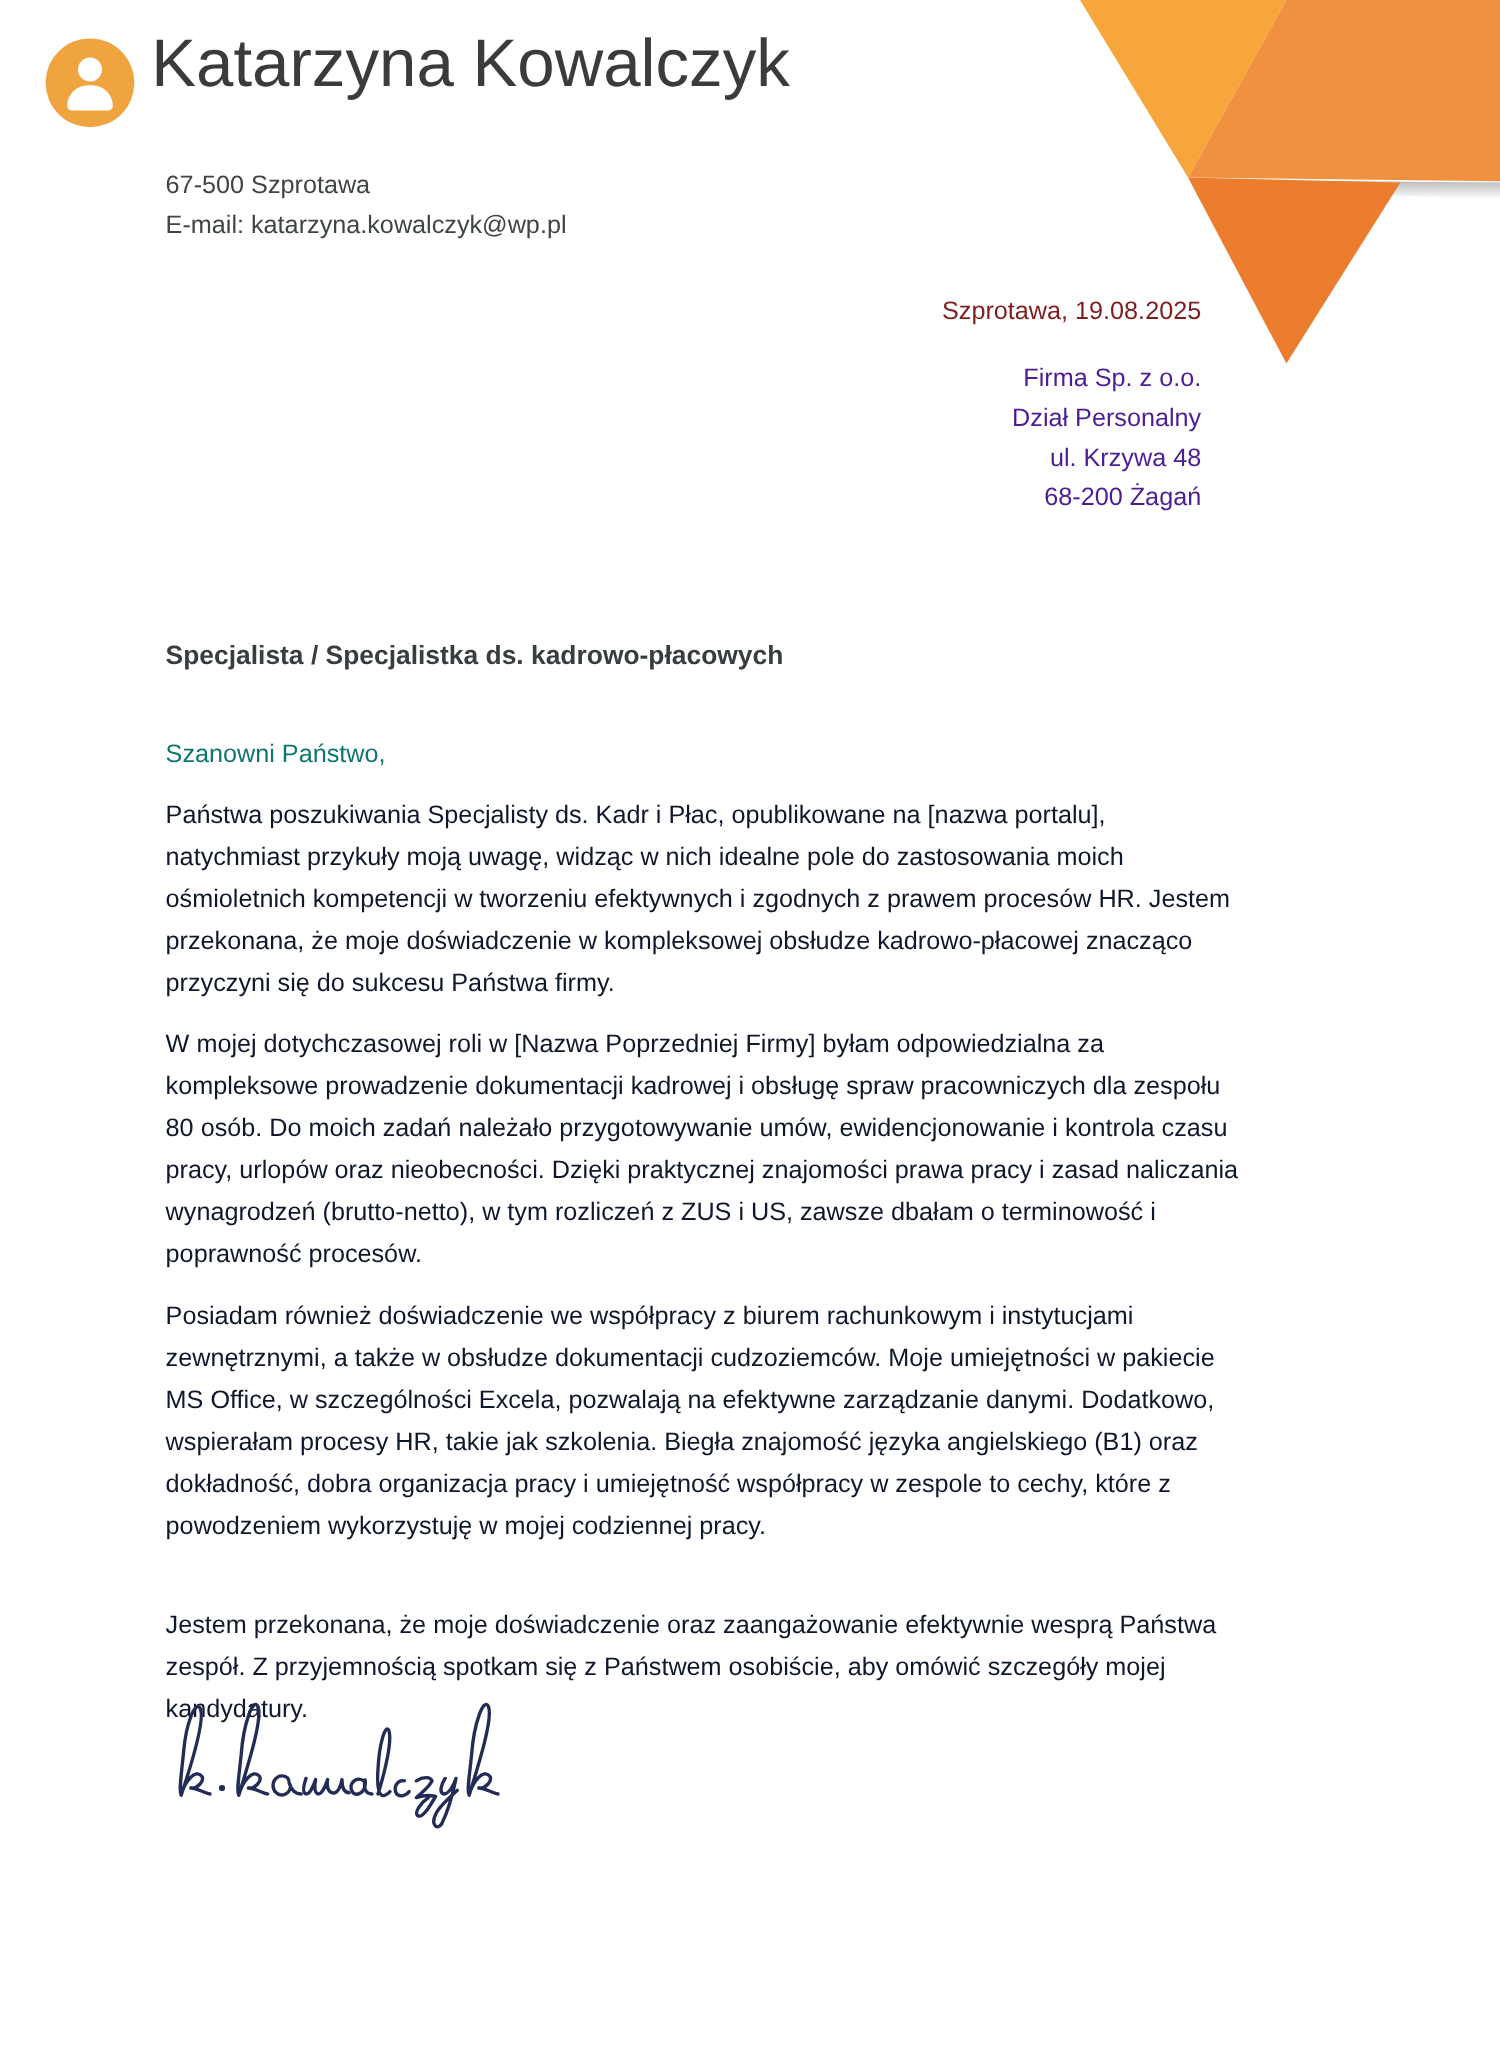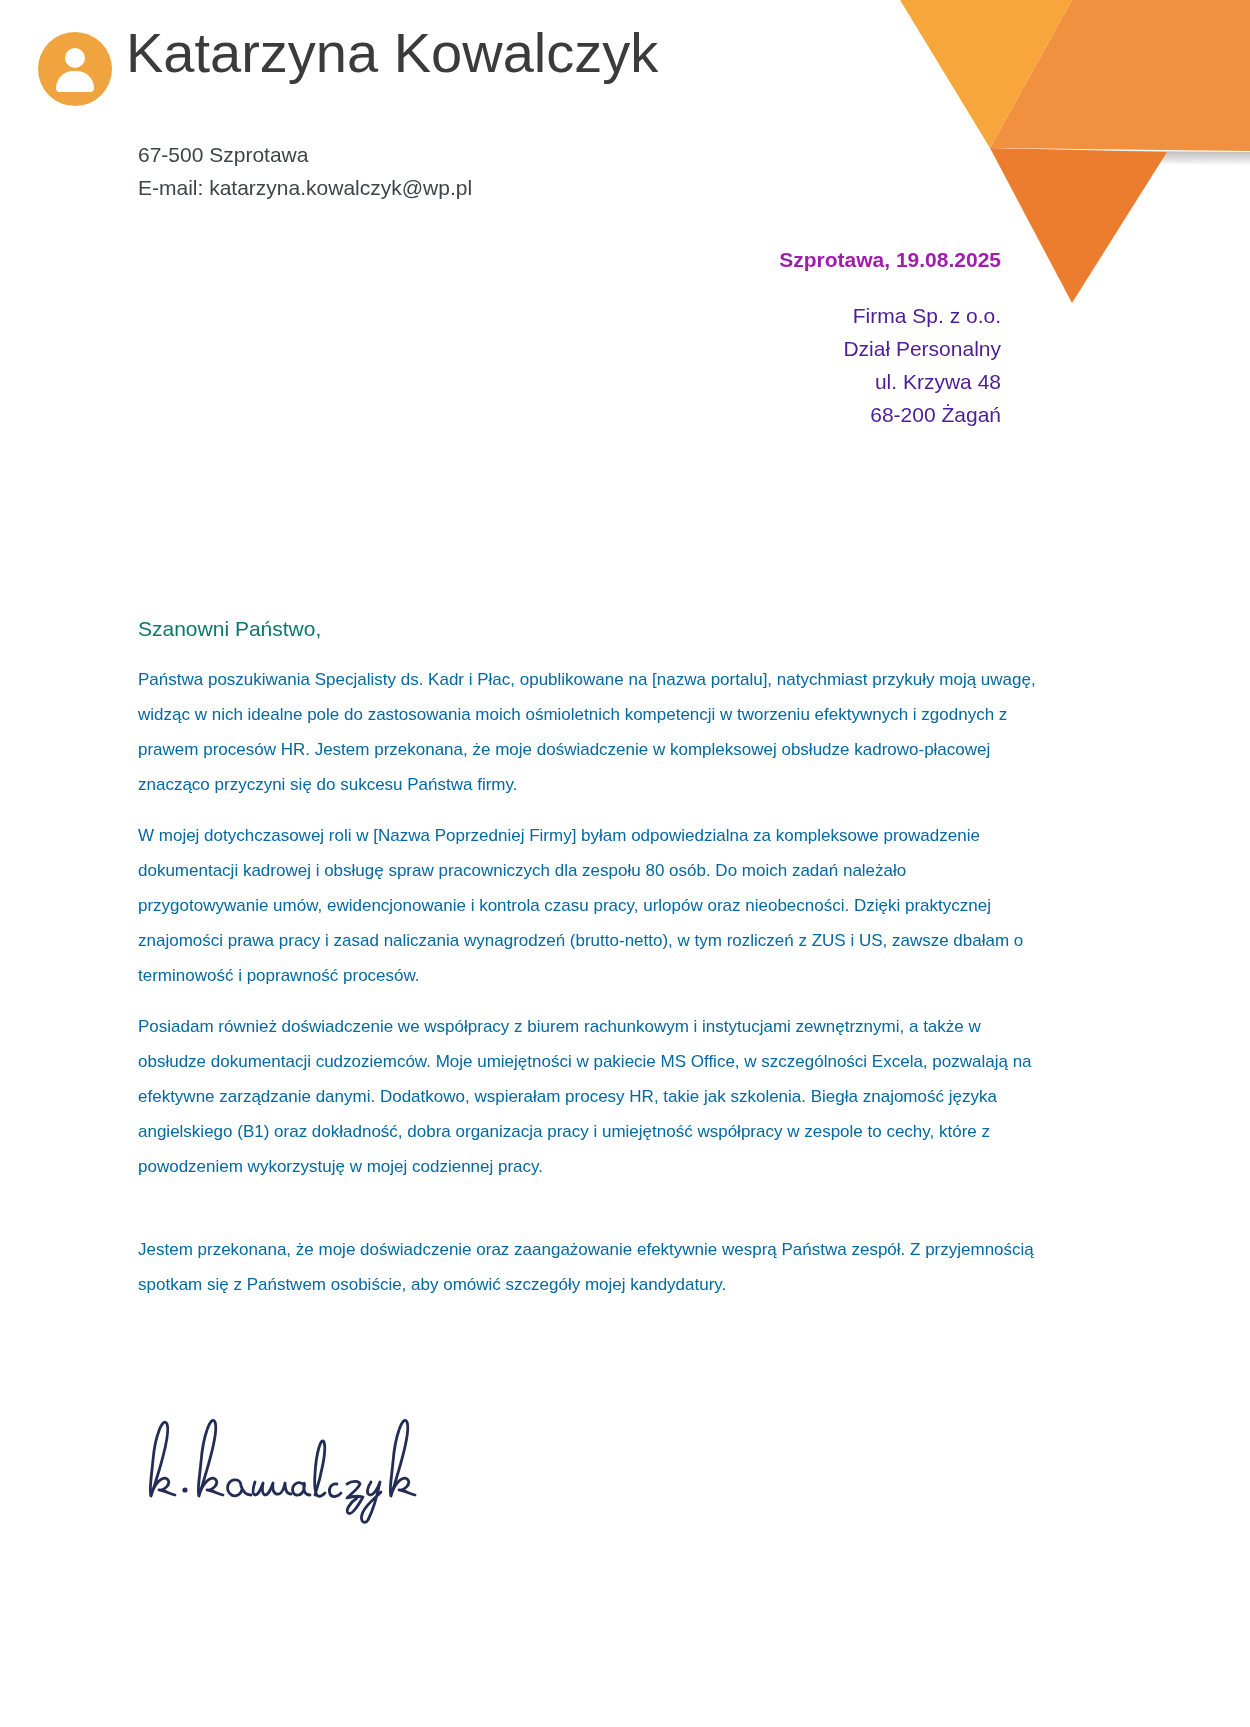--- a/index.html
+++ b/index.html
@@ -38,42 +38,42 @@
     letter-spacing:0;white-space:nowrap;
   }
 
   
   .sender{
     position:absolute;left:138px;top:138px;
     font-size:21px;line-height:33px;color:#3F4447;
   }
   .dateline{
     position:absolute;right:249px;top:243px;
-    font-size:21px;line-height:33px;color:#a21caf;white-space:nowrap;font-weight:bold;
+    font-size:21px;line-height:33px;color:#7f1d1d;white-space:nowrap;
   }
   .recipient{
     position:absolute;right:249px;top:299px;text-align:right;
     font-size:21px;line-height:33px;color:#4c1d95;
   }
 
   
   .subject{
     position:absolute;left:138px;top:533px;
     font-size:22px;font-weight:700;color:#383D40;white-space:nowrap;
   }
   .greeting{
     position:absolute;left:138px;top:611px;
     font-size:21px;line-height:35px;color:#0f766e;
   }
   .body-text{
     position:absolute;left:138px;top:662px;width:900px;
   }
   .body-text p{
     margin:0 0 16px 0;
-    font-size:17px;line-height:35px;color:#0369a1;
+    font-size:21px;line-height:35px;color:#0f172a;
   }
   .body-text p:last-child{margin-bottom:0;margin-top:48px;}
 
   
   .signature{
     position:absolute;left:132px;top:1412px;width:300px;height:130px;
   }
   .signature svg{display:block;width:100%;height:100%;}
 </style>
 </head>
@@ -108,20 +108,21 @@
 
   <div class="dateline">Szprotawa, 19.08.2025</div>
 
   <div class="recipient">
     <div>Firma Sp. z o.o.</div>
     <div>Dział Personalny</div>
     <div>ul. Krzywa 48</div>
     <div>68-200 Żagań</div>
   </div>
 
+  <div class="subject">Specjalista / Specjalistka ds. kadrowo-płacowych</div>
 
   <div class="greeting">Szanowni Państwo,</div>
 
   <div class="body-text">
     <p>Państwa poszukiwania Specjalisty ds. Kadr i Płac, opublikowane na [nazwa portalu], natychmiast przykuły moją uwagę, widząc w nich idealne pole do zastosowania moich ośmioletnich kompetencji w tworzeniu efektywnych i zgodnych z prawem procesów HR. Jestem przekonana, że moje doświadczenie w kompleksowej obsłudze kadrowo-płacowej znacząco przyczyni się do sukcesu Państwa firmy.</p>
     <p>W mojej dotychczasowej roli w [Nazwa Poprzedniej Firmy] byłam odpowiedzialna za kompleksowe prowadzenie dokumentacji kadrowej i obsługę spraw pracowniczych dla zespołu 80 osób. Do moich zadań należało przygotowywanie umów, ewidencjonowanie i kontrola czasu pracy, urlopów oraz nieobecności. Dzięki praktycznej znajomości prawa pracy i zasad naliczania wynagrodzeń (brutto-netto), w tym rozliczeń z ZUS i US, zawsze dbałam o terminowość i poprawność procesów.</p>
     <p>Posiadam również doświadczenie we współpracy z biurem rachunkowym i instytucjami zewnętrznymi, a także w obsłudze dokumentacji cudzoziemców. Moje umiejętności w pakiecie MS Office, w szczególności Excela, pozwalają na efektywne zarządzanie danymi. Dodatkowo, wspierałam procesy HR, takie jak szkolenia. Biegła znajomość języka angielskiego (B1) oraz dokładność, dobra organizacja pracy i umiejętność współpracy w zespole to cechy, które z powodzeniem wykorzystuję w mojej codziennej pracy.</p>
     <p>Jestem przekonana, że moje doświadczenie oraz zaangażowanie efektywnie wesprą Państwa zespół. Z przyjemnością spotkam się z Państwem osobiście, aby omówić szczegóły mojej kandydatury.</p>
   </div>
 

